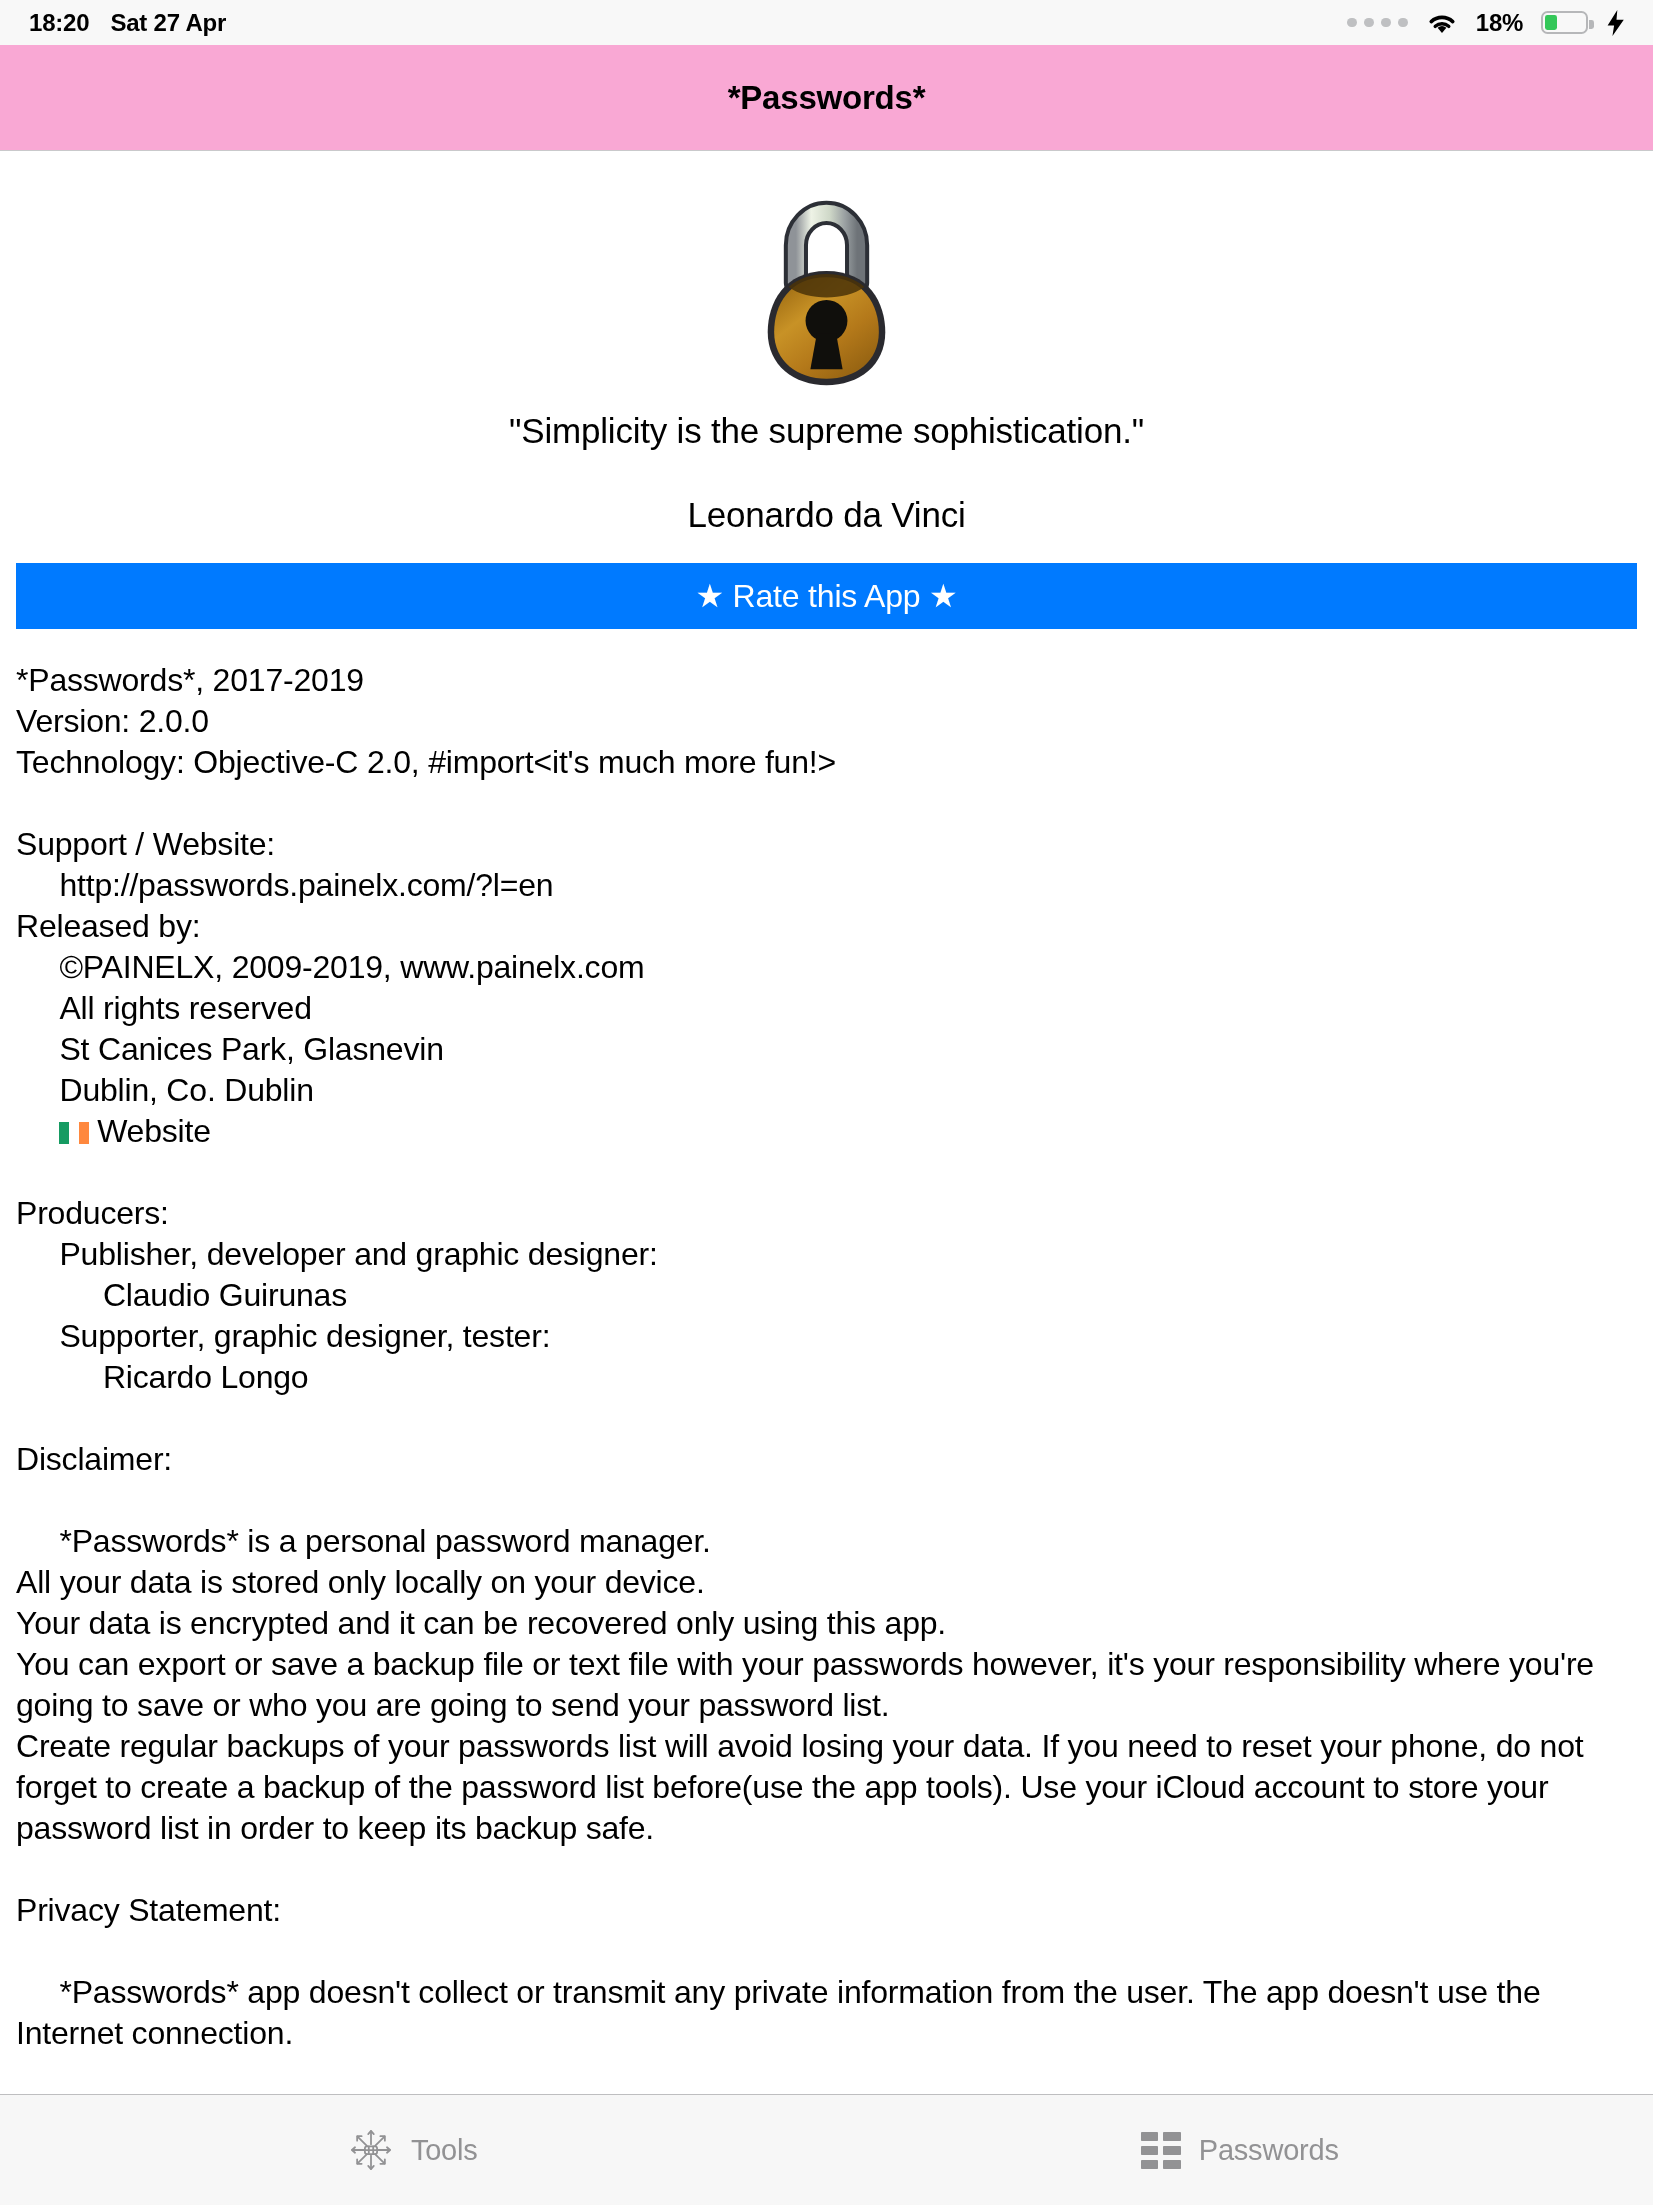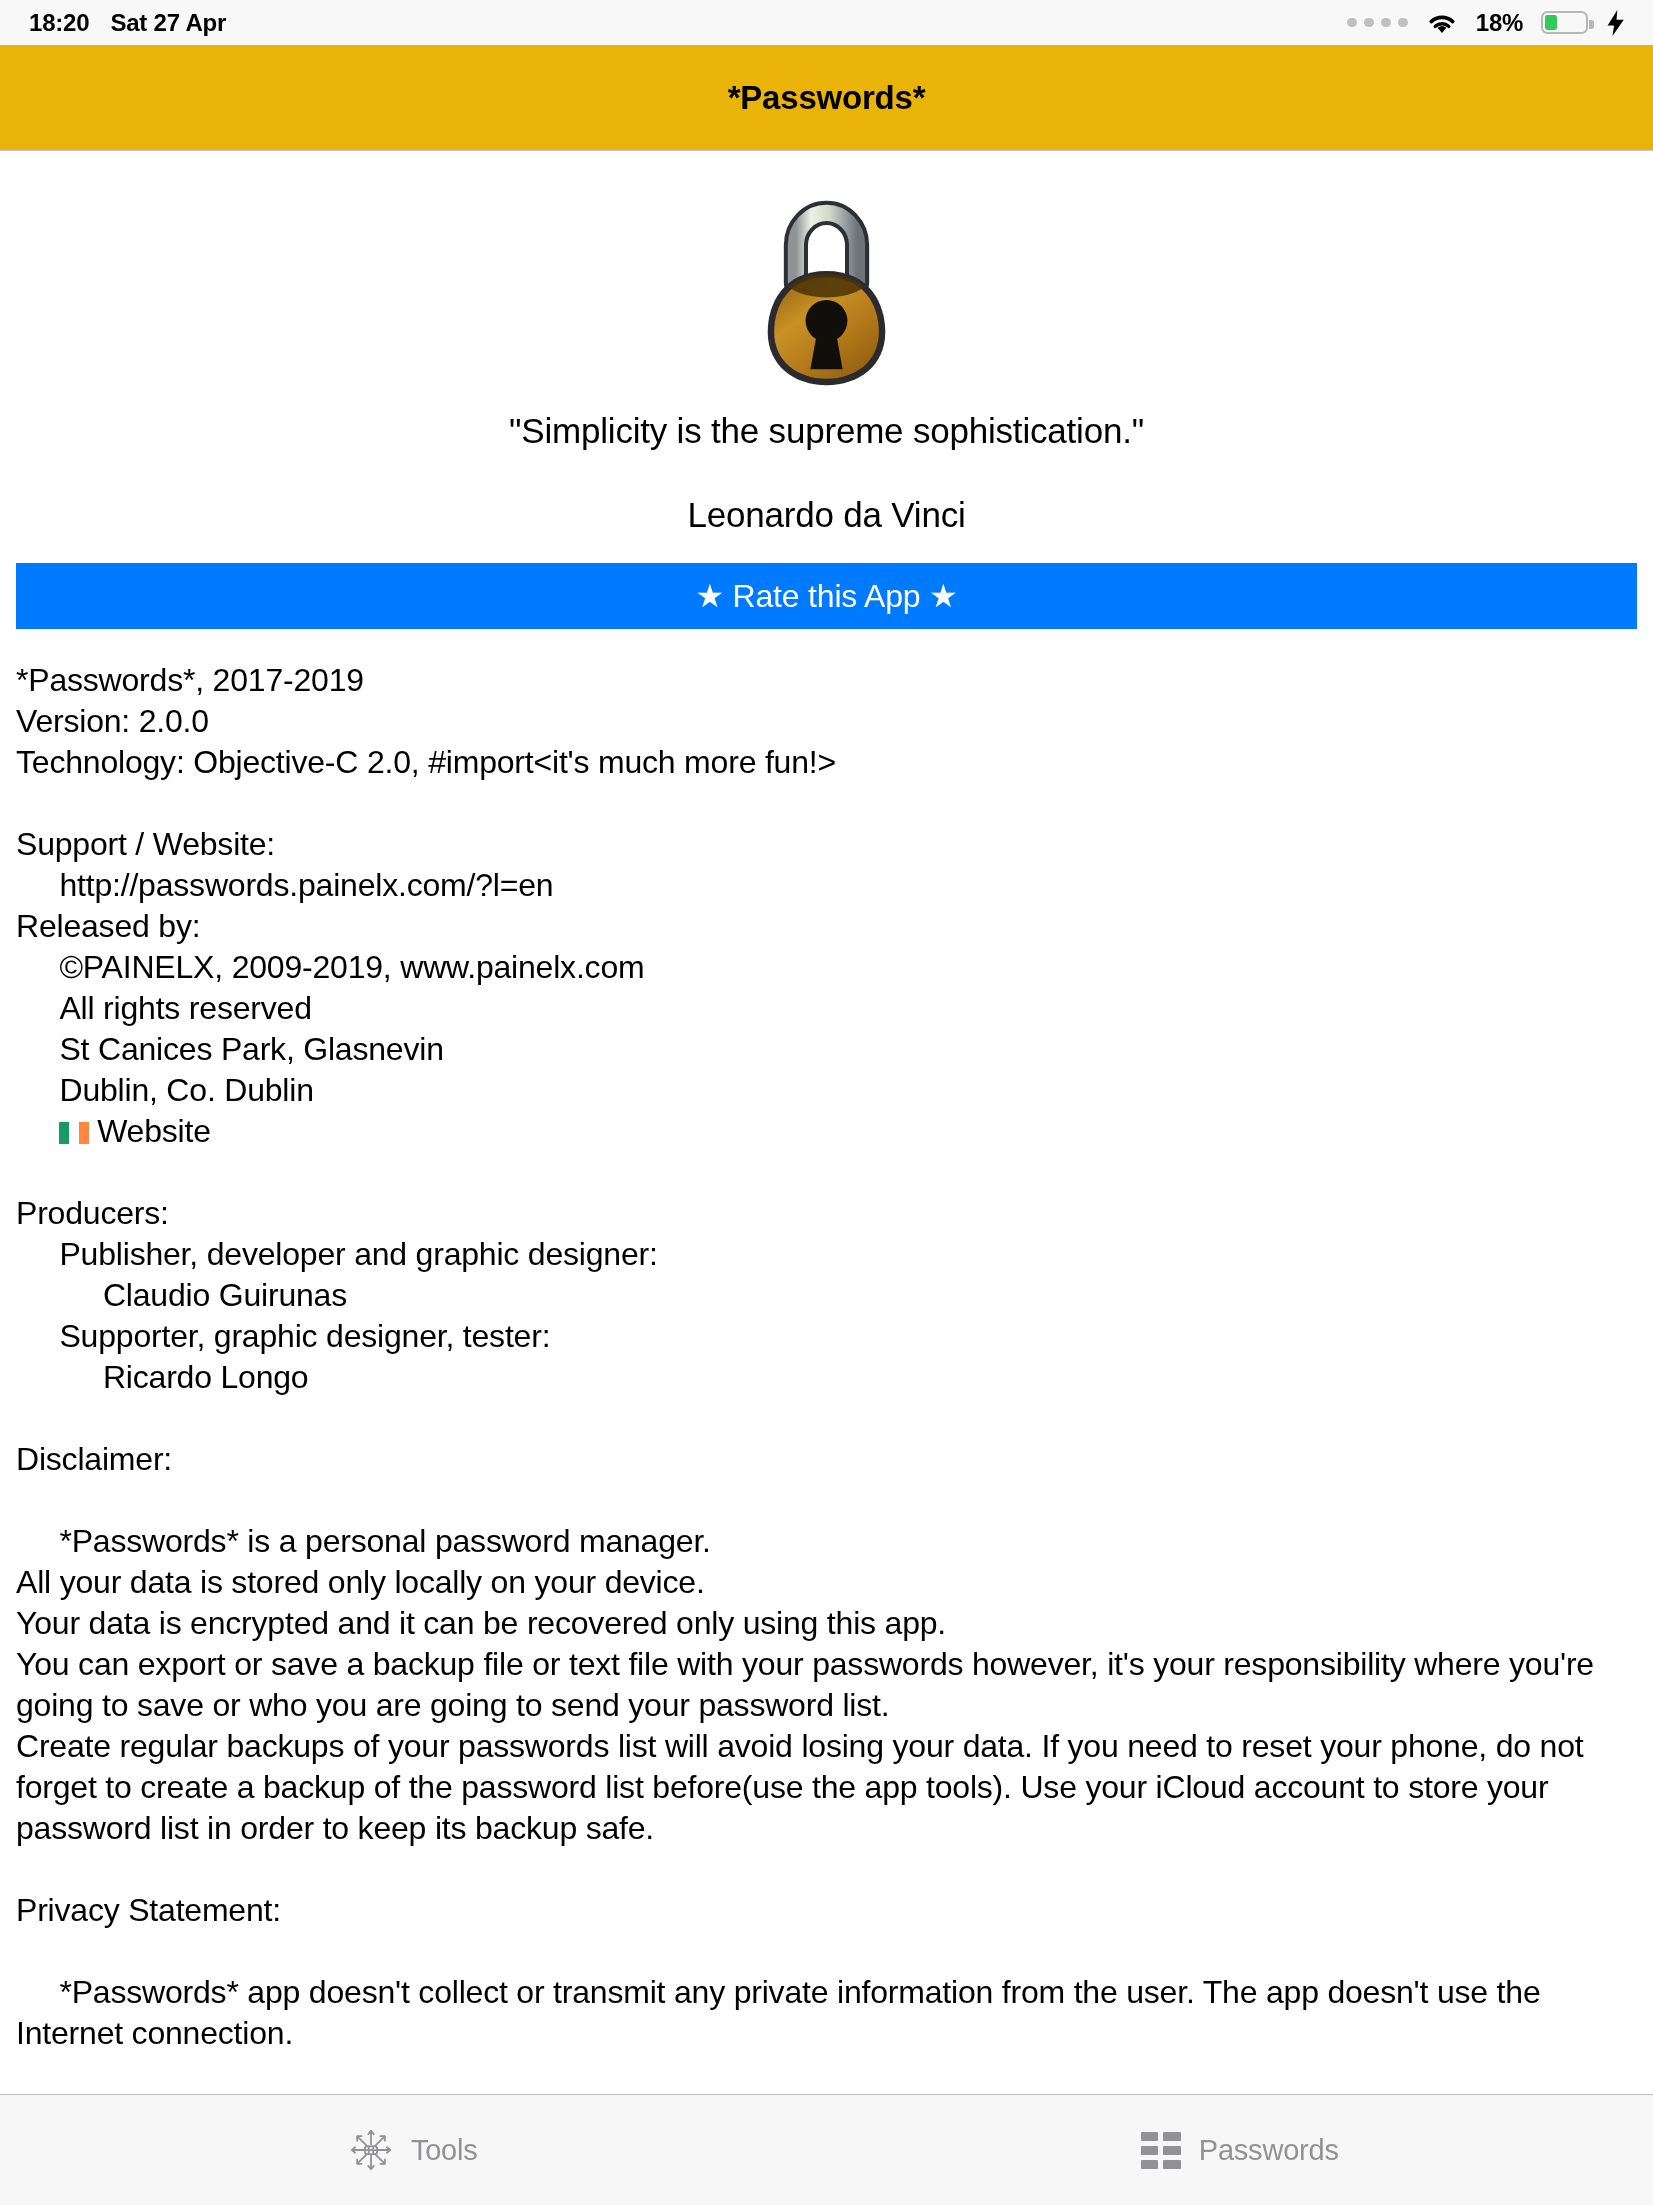--- a/index.html
+++ b/index.html
@@ -29,21 +29,21 @@
   .batt-pct{ font-size:24px; font-weight:600; letter-spacing:-0.2px;}
   .batt{ position:relative; width:47px;height:22.6px;border:2.4px solid #B6B7B9;border-radius:6.5px; padding:1.6px;}
   .batt:after{ content:""; position:absolute; right:-7.3px; top:6.5px; width:4.8px;height:9.7px;
                background:#B6B7B9; border-radius:0 2.4px 2.4px 0;}
   .batt > span{ display:block; height:100%; background:#34C759; border-radius:2.4px; }
   .bolt{ width:19.4px;height:26px;display:block;}
 
   
   .navbar{
     flex:0 0 106px; height:106px;
-    background:#eab308;
+    background:#f9a8d4;
     border-bottom:1.6px solid #C9C9CB;
     display:flex; align-items:center; justify-content:center;
   }
   .navtitle{ font-size:33px; font-weight:700; color:#000; letter-spacing:-0.2px;}
 
   
   .content{
     flex:1 1 auto; position:relative; background:#fff; overflow:hidden;
   }
 

